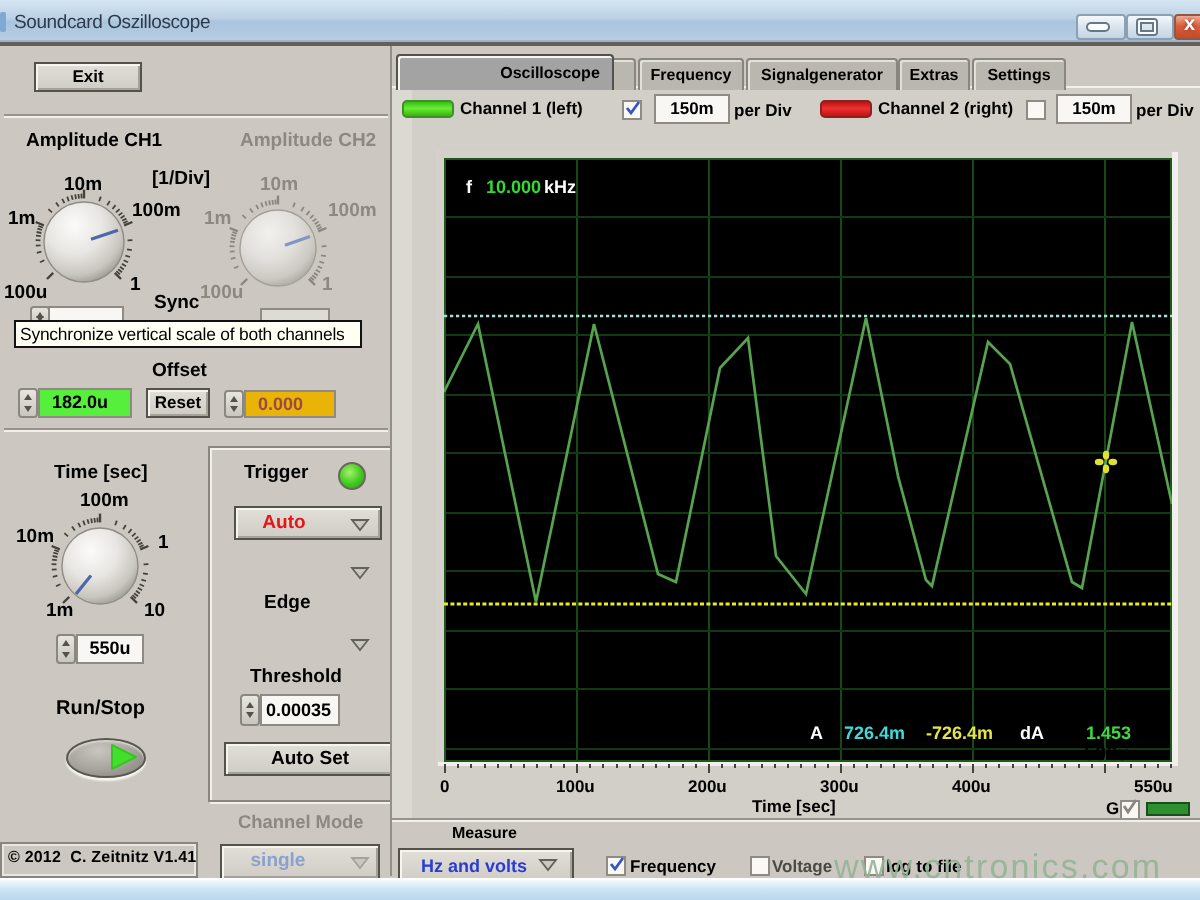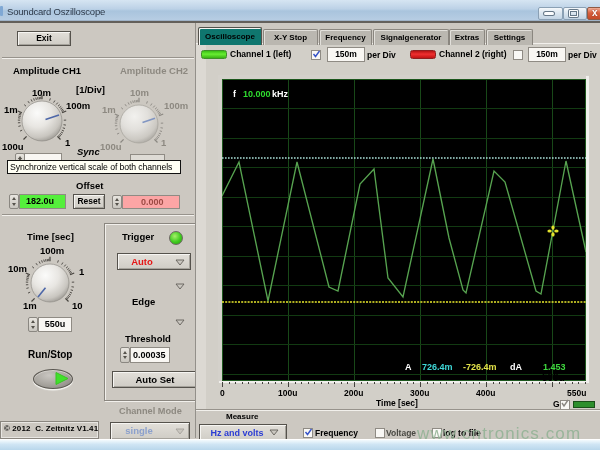--- a/index.html
+++ b/index.html
@@ -161,38 +161,38 @@
   <div class="lbl" style="left:4px;top:104px;font-size:9.5px;">1m</div>
   <div class="lbl" style="left:66px;top:100px;font-size:9.5px;">100m</div>
   <div class="lbl" style="left:2px;top:141px;font-size:9.5px;">100u</div>
   <div class="lbl" style="left:65px;top:137px;font-size:9.5px;">1</div>
 
   <div class="glbl" style="left:130px;top:87px;font-size:9.5px;">10m</div>
   <div class="glbl" style="left:102px;top:104px;font-size:9.5px;">1m</div>
   <div class="glbl" style="left:164px;top:100px;font-size:9.5px;">100m</div>
   <div class="glbl" style="left:100px;top:141px;font-size:9.5px;">100u</div>
   <div class="glbl" style="left:161px;top:137px;font-size:9.5px;">1</div>
-  <div class="lbl" style="left:77px;top:146px;font-size:9.5px;font-style:italic;">Sync</div>
+  <div class="lbl" style="left:77px;top:146px;font-size:9.5px;">Sync</div>
 
   <div class="field" style="left:24px;top:153px;width:36px;height:8px;"></div>
   <div class="field" style="left:130px;top:154px;width:33px;height:7px;background:#dedbd5;"></div>
   <div class="spin" style="left:15px;top:153px;height:9px;"></div>
 
   <div class="abs" style="left:7px;top:160px;width:170px;height:12px;background:#fffff4;
     border:1px solid #111;font-size:8.7px;color:#000;line-height:12px;white-space:nowrap;letter-spacing:-0.1px;
     padding-left:2px;">Synchronize vertical scale of both channels</div>
 
   <div class="lbl" style="left:76px;top:180px;font-size:9.5px;">Offset</div>
   <div class="spin" style="left:9px;top:194px;height:13px;"></div>
   <div class="field" style="left:19px;top:194px;width:39px;height:13px;background:#55ef3c;
     font-size:9px;line-height:13px;padding-left:6px;">182.0u</div>
   <div class="btn" style="left:73px;top:194px;width:30px;height:13px;font-size:8.5px;line-height:13px;">Reset</div>
   <div class="spin" style="left:112px;top:195px;height:12px;"></div>
-  <div class="field" style="left:122px;top:195px;width:38px;height:12px;background:#fca5a5;
-    color:#9c4a44;font-size:9px;line-height:12px;padding-left:18px;">0.000</div>
+  <div class="field" style="left:122px;top:195px;width:38px;height:12px;background:#eab308;
+    color:#9c4a44;font-size:9px;line-height:12px;padding-left:6px;">0.000</div>
 
   <div class="abs" style="left:2px;top:214px;width:192px;height:0;border-top:1px solid #97938c;border-bottom:1px solid #f2f0ec;"></div>
 
   <div class="lbl" style="left:27px;top:231px;font-size:9.5px;">Time [sec]</div>
   <div class="lbl" style="left:40px;top:245px;font-size:9.5px;">100m</div>
   <div class="lbl" style="left:8px;top:263px;font-size:9.5px;">10m</div>
   <div class="lbl" style="left:79px;top:266px;font-size:9.5px;">1</div>
   <div class="lbl" style="left:23px;top:300px;font-size:9.5px;">1m</div>
   <div class="lbl" style="left:72px;top:300px;font-size:9.5px;">10</div>
   <svg class="abs" style="left:22px;top:255px;" width="56" height="56" viewBox="0 0 56 56">
@@ -305,23 +305,23 @@
   <div class="abs" style="left:373px;top:29px;width:74px;height:15px;background:#bab7b0;
     border:1px solid #8a867f;border-bottom:none;border-radius:2px 2px 0 0;
     box-shadow:1px 1px 0 #e2e0db inset;text-align:center;font-weight:bold;font-size:8px;line-height:15px;">Signalgenerator</div>
   <div class="abs" style="left:449px;top:29px;width:34px;height:15px;background:#bab7b0;
     border:1px solid #8a867f;border-bottom:none;border-radius:2px 2px 0 0;
     box-shadow:1px 1px 0 #e2e0db inset;text-align:center;font-weight:bold;font-size:8px;line-height:15px;">Extras</div>
   <div class="abs" style="left:486px;top:29px;width:45px;height:15px;background:#bab7b0;
     border:1px solid #8a867f;border-bottom:none;border-radius:2px 2px 0 0;
     box-shadow:1px 1px 0 #e2e0db inset;text-align:center;font-weight:bold;font-size:8px;line-height:15px;">Settings</div>
 
-  <div class="abs" style="left:198px;top:27px;width:62px;height:17px;background:#0f766e;
+  <div class="abs" style="left:198px;top:27px;width:62px;height:17px;background:#a3a3a3;
     border:1px solid #55524c;border-bottom:none;border-radius:2px 2px 0 0;
-    box-shadow:1px 1px 0 #f6f5f2 inset;text-align:center;font-weight:bold;font-size:8px;line-height:17px;">Oscilloscope</div>
+    box-shadow:1px 1px 0 #f6f5f2 inset;text-align:center;font-weight:bold;font-size:8px;line-height:17px;padding-left:45px;">Oscilloscope</div>
 
   <div class="abs" style="left:201px;top:50px;width:24px;height:7px;border-radius:2.5px;background:linear-gradient(#39bd16,#68ee32 45%,#39b214);border:1px solid #3f8f2a;"></div>
   <div class="lbl" style="left:230px;top:49px;font-size:8.5px;">Channel 1 (left)</div>
   <div class="chk" style="left:311px;top:50px;"></div>
   <svg class="abs" style="left:312px;top:50px;" width="9" height="9" viewBox="0 0 9 9">
     <path d="M1.5 4 L3.5 6.5 L7.5 1" fill="none" stroke="#3653c8" stroke-width="1.4"></path>
   </svg>
   <div class="field" style="left:327px;top:47px;width:36px;height:13px;font-size:8.5px;
     line-height:13px;text-align:center;">150m</div>
   <div class="lbl" style="left:367px;top:50px;font-size:8.5px;">per Div</div>

